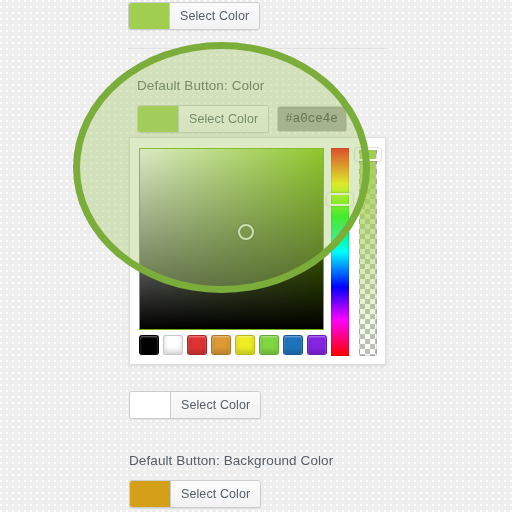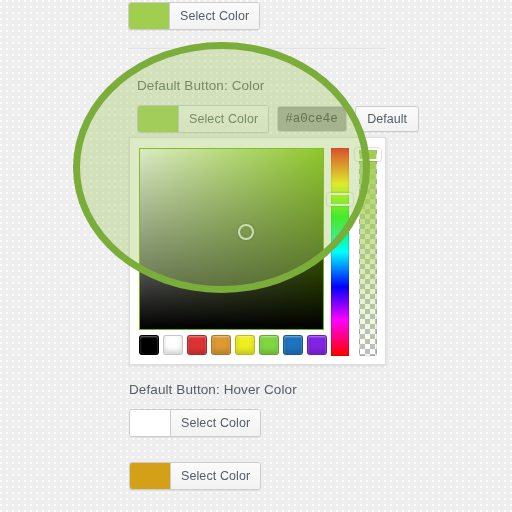--- a/index.html
+++ b/index.html
@@ -214,21 +214,20 @@
 
   <div class="field-block" style="left:137px; top:77px;">
     <div class="field-label">Default Button: Color</div>
 
     <div style="margin-top:10px; display:flex; align-items:center; gap:8px;">
       <div class="color-control">
         <span class="color-result" style="background: rgb(160, 206, 78);"></span>
         <span class="color-button">Select Color</span>
       </div>
       <input class="hex-input" type="text" value="#a0ce4e" style="">
-      <span class="default-btn">Default</span>
     </div>
   </div>
 
   <div class="picker-panel" style="left:129px; top:137px; width:257px; height:228px;">
 
     <div class="sv-square" style="left: 9px; top: 10px; width: 185px; height: 182px; background-color: rgb(126, 195, 0);">
       <div class="sv-white"></div>
       <div class="sv-black"></div>
       <div class="sv-cursor" style="left:58%; top:46%;"></div>
     </div>
@@ -248,30 +247,30 @@
       <span class="swatch" style="background:#dd3333;"></span>
       <span class="swatch" style="background:#dd9933;"></span>
       <span class="swatch" style="background:#eeee22;"></span>
       <span class="swatch" style="background:#81d742;"></span>
       <span class="swatch" style="background:#1e73be;"></span>
       <span class="swatch" style="background:#8224e3;"></span>
     </div>
   </div>
 
   <div class="field-block" style="left:129px; top:381px;">
-    <div class="field-label">Default Button: Hover Color</div>
     <div style="margin-top:10px;">
       <div class="color-control">
         <span class="color-result" style="background:#ffffff;"></span>
         <span class="color-button">Select Color</span>
       </div>
     </div>
   </div>
 
   <div class="field-block" style="left:129px; top:452px;">
+    <div class="field-label">Default Button: Background Color</div>
     <div style="margin-top:10px;">
       <div class="color-control">
         <span class="color-result" style="background:#d4a017;"></span>
         <span class="color-button">Select Color</span>
       </div>
     </div>
   </div>
 
   <div id="highlight-ring" style="border-color: rgb(123, 173, 58); border-style: solid;"></div>
 

